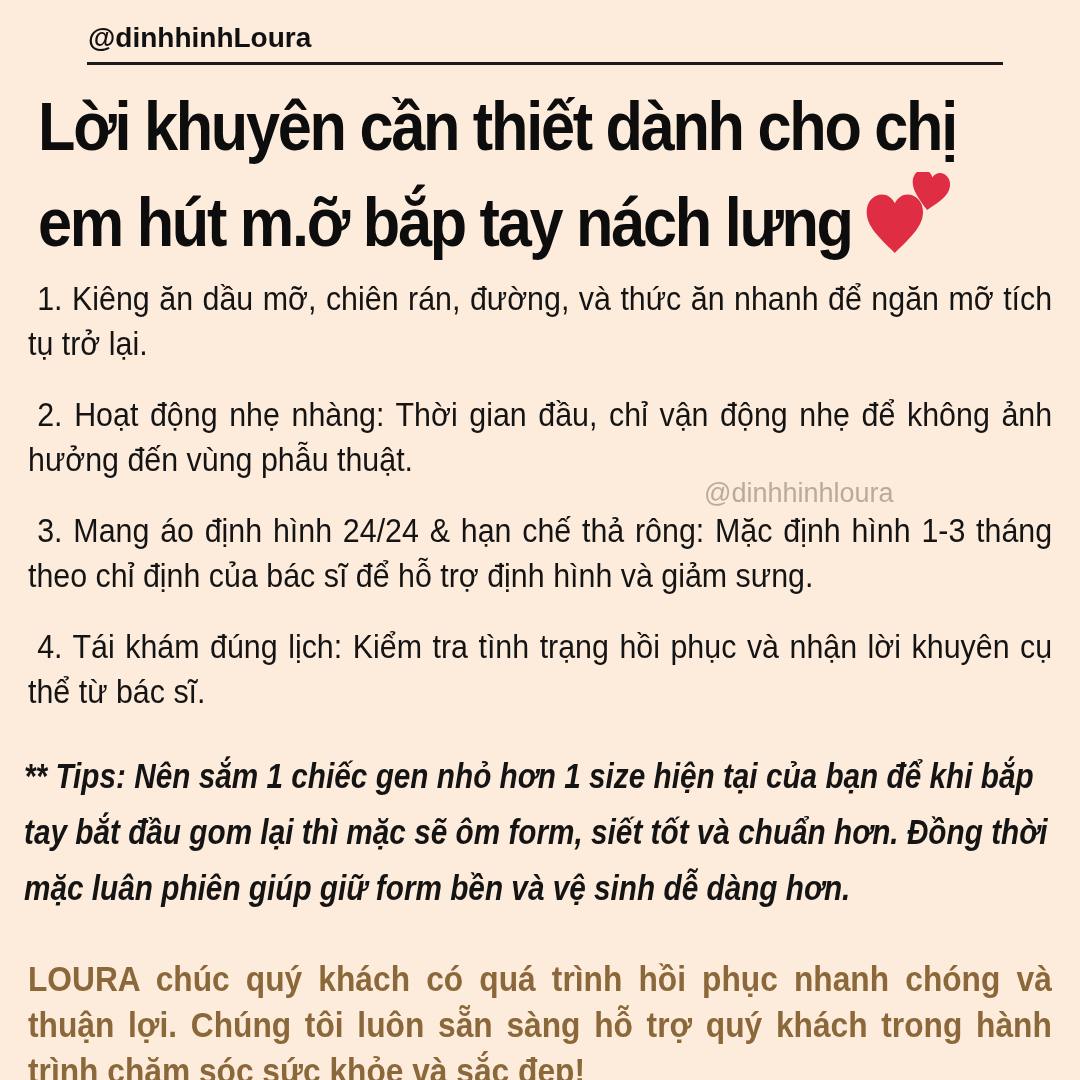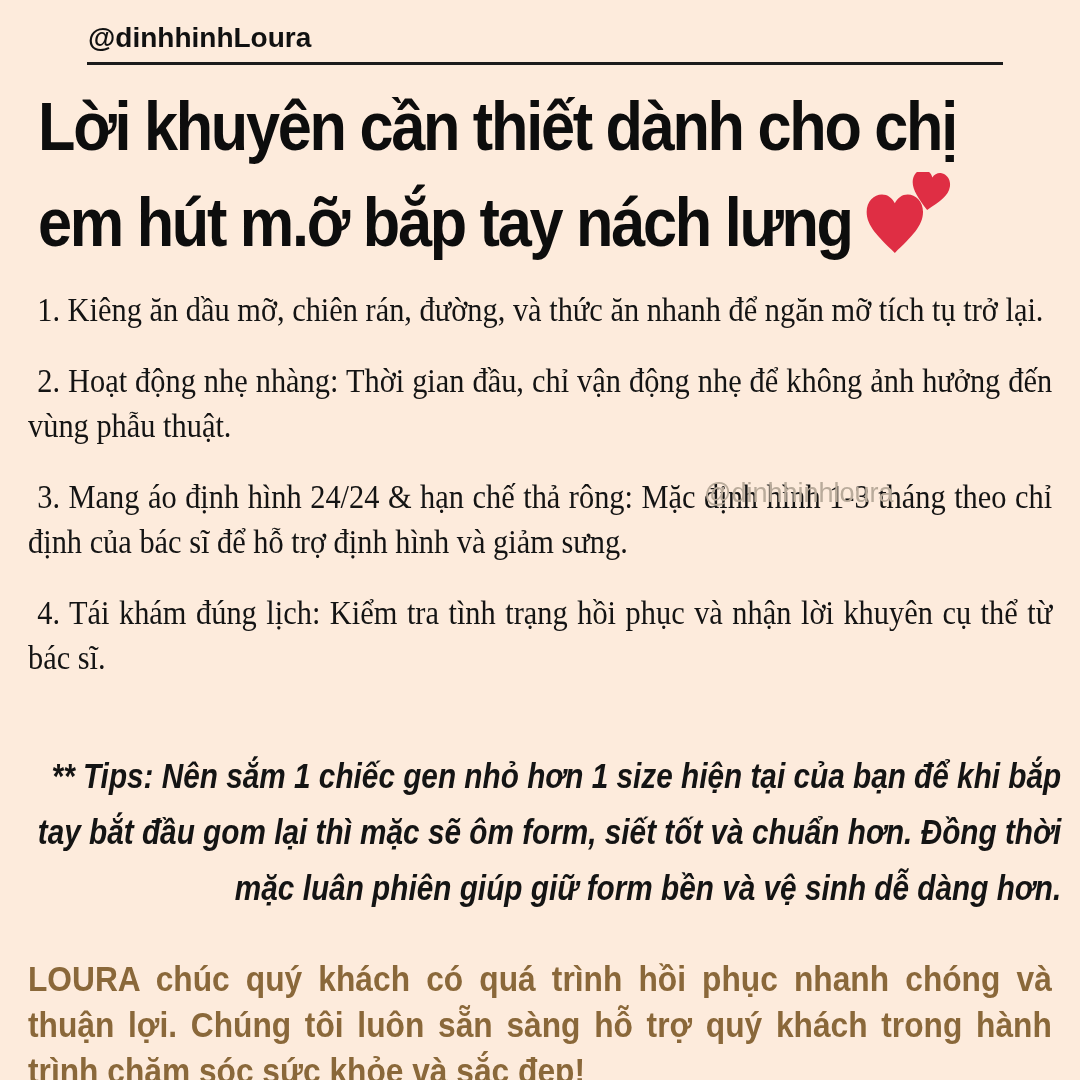--- a/index.html
+++ b/index.html
@@ -43,23 +43,22 @@
   .hearts {
     display: inline-block;
     width: 96px; height: 84px;
     margin-left: 14px;
     vertical-align: -10px;
   }
   .hearts path { fill: var(--heart, #df2e44); }
 
   
   .advice {
-    left: 28px; top: 288px;
+    left: 28px; top: 276px;
     width: 1024px;
-    font-family: Liberation Serif, serif;
   }
   .advice p {
     margin: 0 0 26px 0;
     width: 1112px;
     transform: scaleX(0.921);
     transform-origin: left top;
     font-size: 33px;
     line-height: 45px;
     text-align: justify;
     text-indent: 10px;
@@ -68,23 +67,22 @@
 
   
   .watermark {
     left: 704px; top: 478px;
     font-size: 27px;
     color: var(--watermark, #b9ab9b);
   }
 
   
   .tips {
-    left: 37px; top: 748px;
+    left: 24px; top: 748px;
     width: 1024px;
-    text-align: right;
   }
   .tips-inner {
     width: 1205px;
     transform: scaleX(0.85);
     transform-origin: left top;
     font-size: 35px;
     font-weight: 700;
     font-style: italic;
     line-height: 56px;
     color: #141414;

